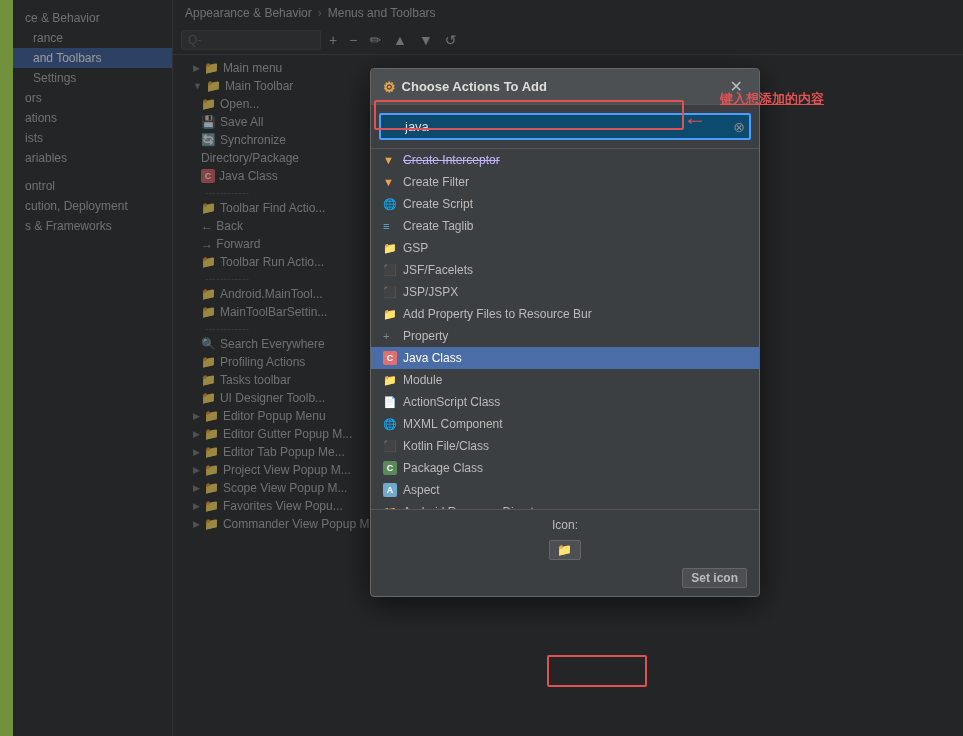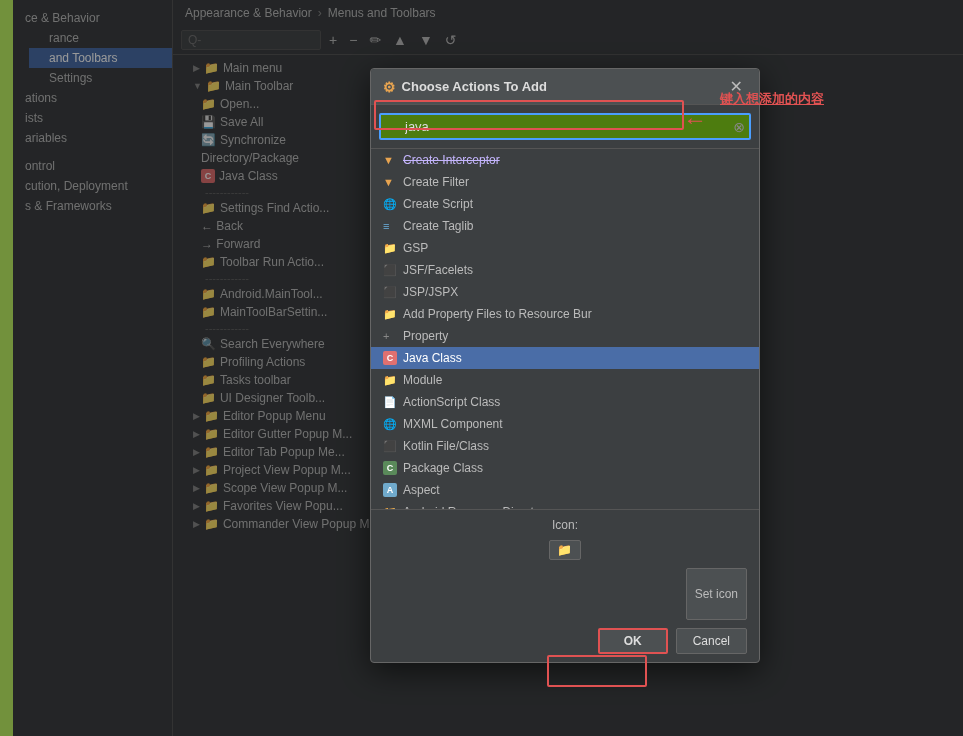--- a/index.html
+++ b/index.html
@@ -46,21 +46,21 @@
       color: #bbb;
       white-space: nowrap;
       overflow: hidden;
       text-overflow: ellipsis;
     }
     .sidebar-item.active {
       background: #4a6da7;
       color: #fff;
     }
 
-    .sidebar-item.sub { padding-left: 20px; margin-left: 16px; }
+    .sidebar-item.sub { padding-left: 20px; }
 
     
     .main-panel {
       flex: 1;
       display: flex;
       flex-direction: column;
       background: #3c3f41;
       overflow: hidden;
     }
 
@@ -182,21 +182,21 @@
       padding: 0 4px;
     }
 
     .modal-search-bar {
       padding: 8px;
       border-bottom: 1px solid #555;
     }
 
     .modal-search-input {
       width: 100%;
-      background: #4d7c0f;
+      background: #0c4a6e;
       border: 2px solid #4a9eff;
       color: #ddd;
       padding: 4px 28px 4px 24px;
       font-size: 13px;
       border-radius: 2px;
       outline: none;
       position: relative;
     }
 
     .search-wrapper {
@@ -275,25 +275,26 @@
       padding: 2px 8px;
       cursor: pointer;
       font-size: 12px;
       border-radius: 2px;
     }
 
     .set-icon-btn {
       background: #4c5052;
       border: 1px solid #666;
       color: #bbb;
-      padding: 18px 8px;
+      padding: 2px 8px;
       cursor: pointer;
       font-size: 12px;
       border-radius: 2px;
       margin-left: auto;
+      font-weight: bold;
     }
 
     .footer-buttons {
       display: flex;
       justify-content: flex-end;
       gap: 8px;
     }
 
     .btn-ok {
       background: #4c5052;
@@ -397,20 +398,23 @@
       <div class="sidebar-item sub">
         <span>rance</span>
       </div>
       <div class="sidebar-item sub active">
         <span>and Toolbars</span>
       </div>
       <div class="sidebar-item sub">
         <span>Settings</span>
       </div>
       <div class="sidebar-item">
+        <span>ors</span>
+      </div>
+      <div class="sidebar-item">
         <span>ations</span>
       </div>
       <div class="sidebar-item">
         <span>ists</span>
       </div>
       <div class="sidebar-item">
         <span>ariables</span>
       </div>
       <div style="height:8px"></div>
       <div class="sidebar-item">
@@ -476,21 +480,21 @@
         </div>
         <div class="tree-item">
           <span class="indent2"></span>
           <span class="icon-c">C</span>
           <span>Java Class</span>
         </div>
         <div class="tree-separator">------------</div>
         <div class="tree-item">
           <span class="indent2"></span>
           <span class="folder-icon">📁</span>
-          <span>Settings Find Actio...</span>
+          <span>Toolbar Find Actio...</span>
         </div>
         <div class="tree-item">
           <span class="indent2"></span>
           <span>← Back</span>
         </div>
         <div class="tree-item">
           <span class="indent2"></span>
           <span>→ Forward</span>
         </div>
         <div class="tree-item">
@@ -669,24 +673,20 @@
     </div>
 
     <div class="modal-footer">
       <div class="icon-row">
         <span class="icon-label">Icon:</span>
         <button class="icon-browse-btn">
           <span>📁</span>
         </button>
         <button class="set-icon-btn">Set icon</button>
       </div>
-      <div class="footer-buttons">
-        <button class="btn-ok">OK</button>
-        <button class="btn-cancel">Cancel</button>
-      </div>
     </div>
   </div>
 </div>
 
 <div class="annotation-overlay">
   <span style="color:#e05252; font-size:13px; font-weight:bold;text-decoration:underline;">键入想添加的内容</span>
 </div>
 
 <div class="red-box-search"></div>
 

